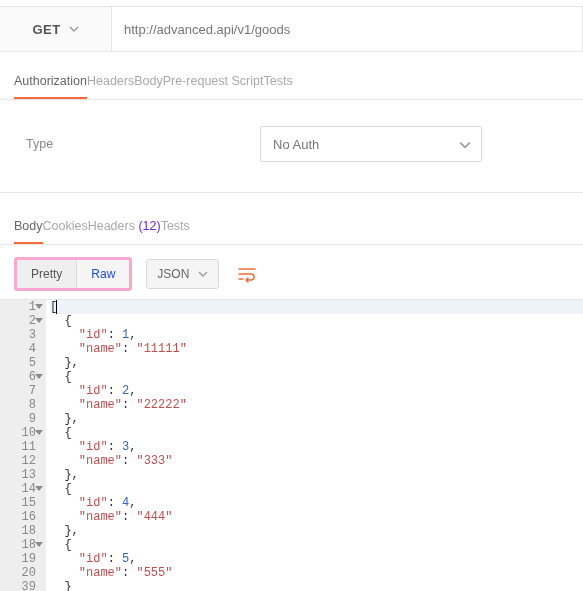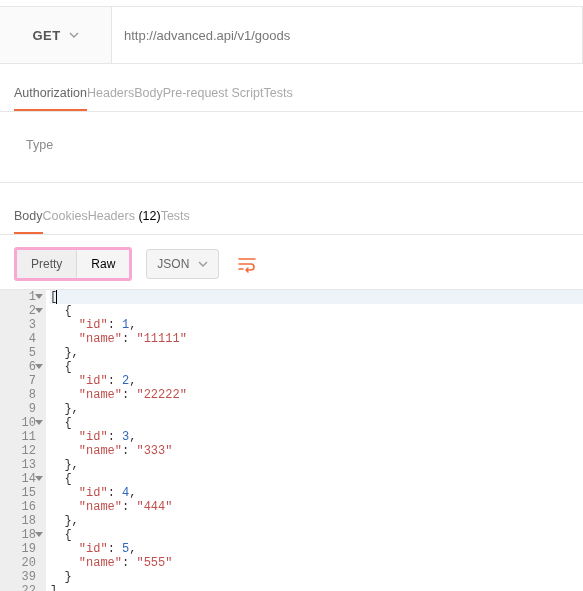--- a/index.html
+++ b/index.html
@@ -10,21 +10,21 @@
     color: #555;
     width: 583px;
   }
 
   
   .request-bar {
     display: flex;
     border: 1px solid #e6e6e6;
     border-left: none;
     margin: 6px 0 0 0;
-    height: 58px;
+    height: 46px;
   }
   .method {
     width: 112px;
     display: flex;
     align-items: center;
     justify-content: center;
     gap: 8px;
     border-right: 1px solid #e6e6e6;
     background: #fafafa;
     color: #555;
@@ -58,21 +58,21 @@
     padding: 10px 0 9px 0;
     color: #a9a9a9;
     font-size: 12.5px;
     border-bottom: 2px solid transparent;
     cursor: pointer;
   }
   .tab.active {
     color: #666;
     border-bottom-color: #f26b3a;
   }
-  .tab .count { color: #000000; }
+  .tab .count { color: #6d28d9; }
 
   
   .auth-row {
     display: flex;
     align-items: center;
     padding: 26px 20px 30px 26px;
     border-bottom: 1px solid #e6e6e6;
     gap: 24px;
   }
   .auth-label {
@@ -106,21 +106,21 @@
   }
   .btn-group {
     display: flex;
     border: 3px solid #f9a8d4;
     border-radius: 3px;
     overflow: hidden;
   }
   .btn-group .btn {
     padding: 7px 14px;
     font-size: 12px;
-    color: #000000;
+    color: #1d4ed8;
     background: #f5f5f5;
     border-right: 1px solid #dadada;
     cursor: pointer;
   }
   .btn-group .btn:last-child { border-right: none; }
   .btn-group .btn.active { color: #555; background: #efefef; }
 
   .lang-select {
     border: 1px solid #dadada;
     border-radius: 3px;
@@ -210,20 +210,28 @@
 <div class="tabs">
   <div class="tab active">Authorization</div>
   <div class="tab">Headers</div>
   <div class="tab">Body</div>
   <div class="tab">Pre-request Script</div>
   <div class="tab">Tests</div>
 </div>
 
 <div class="auth-row">
   <div class="auth-label">Type</div>
+  <div class="select">
+    <span>No Auth</span>
+    <span class="chevron">
+      <svg viewBox="0 0 10 10" width="12" height="12">
+          <path d="M1 3 L5 7 L9 3" fill="none" stroke="#9a9a9a" stroke-width="1.4"></path>
+        </svg>
+    </span>
+  </div>
 </div>
 
 <div class="tabs resp-tabs">
   <div class="tab active">Body</div>
   <div class="tab">Cookies</div>
   <div class="tab">
     <span>Headers</span>
     <span class="count">(12)</span>
   </div>
   <div class="tab">Tests</div>

